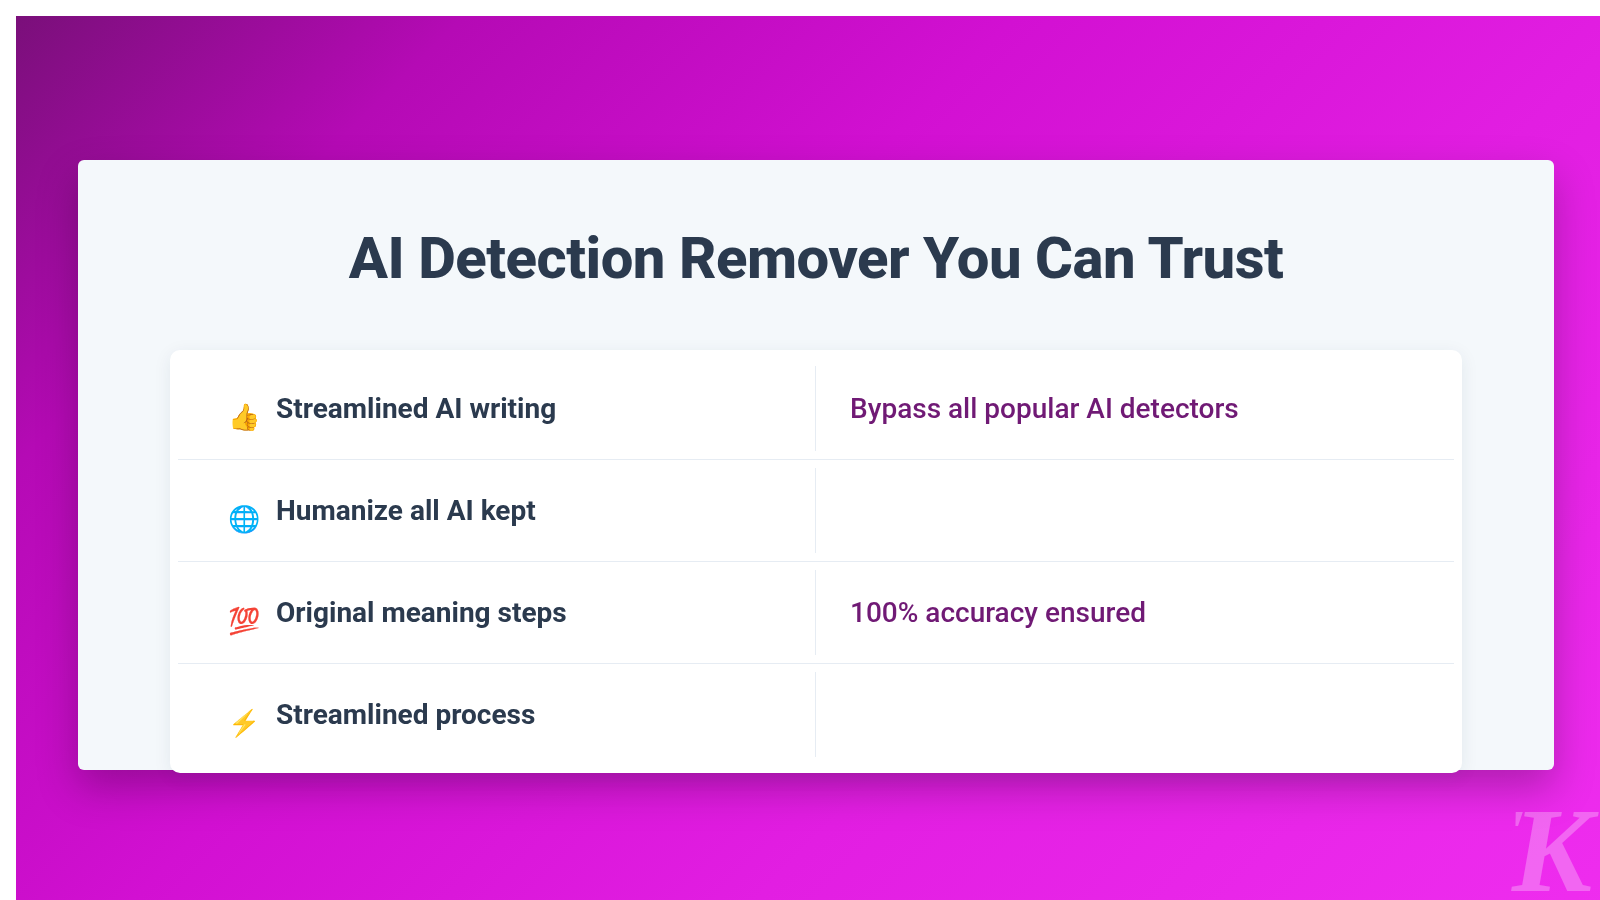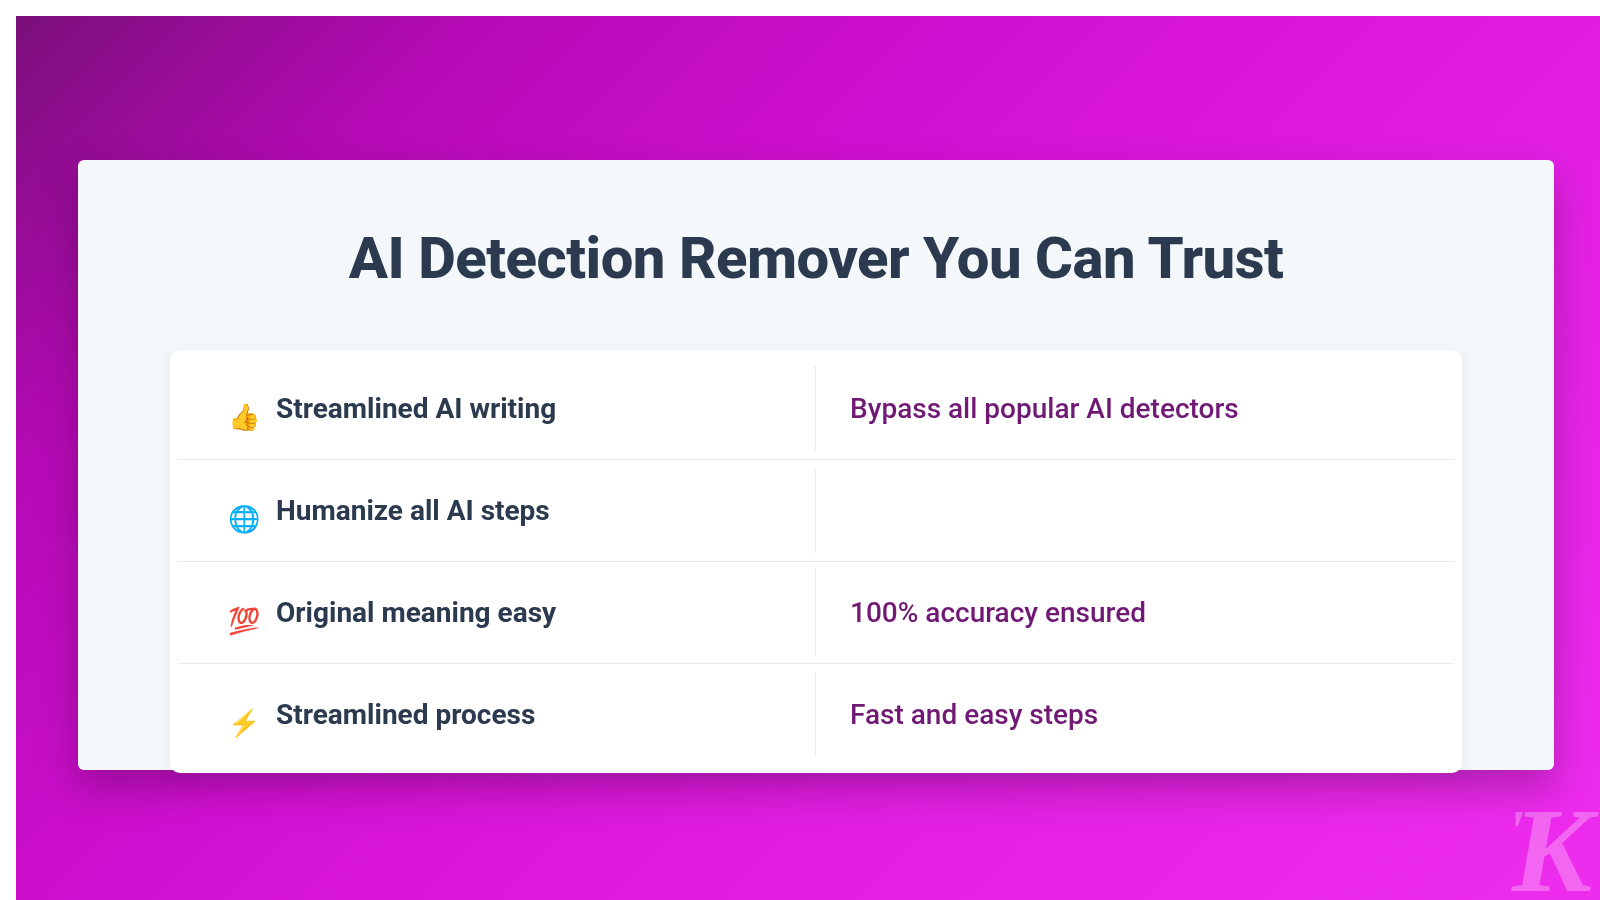--- a/index.html
+++ b/index.html
@@ -93,37 +93,36 @@
         <div class="cell-left">
           <span class="icon">👍</span>
           <span class="feature">Streamlined AI writing</span>
         </div>
         <div class="cell-right">Bypass all popular AI detectors</div>
       </div>
 
       <div class="row">
         <div class="cell-left">
           <span class="icon">🌐</span>
-          <span class="feature">Humanize all AI steps</span>
+          <span class="feature">Humanize all AI kept</span>
         </div>
       </div>
 
       <div class="row">
         <div class="cell-left">
           <span class="icon">💯</span>
-          <span class="feature">Original meaning easy</span>
+          <span class="feature">Original meaning steps</span>
         </div>
         <div class="cell-right">100% accuracy ensured</div>
       </div>
 
       <div class="row">
         <div class="cell-left">
           <span class="icon" style="color:#f57c1f">⚡</span>
           <span class="feature">Streamlined process</span>
         </div>
-        <div class="cell-right">Fast and easy steps</div>
       </div>
 
     </div>
   </div>
 
   <div class="watermark"><span class="q">'</span>K</div>
 </div>
 
 </body></html>

